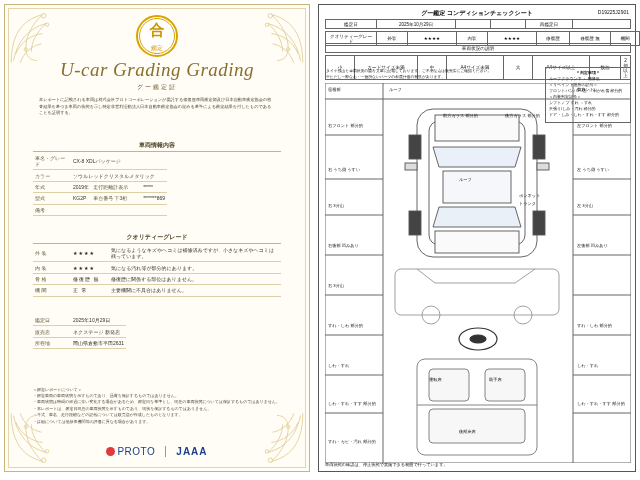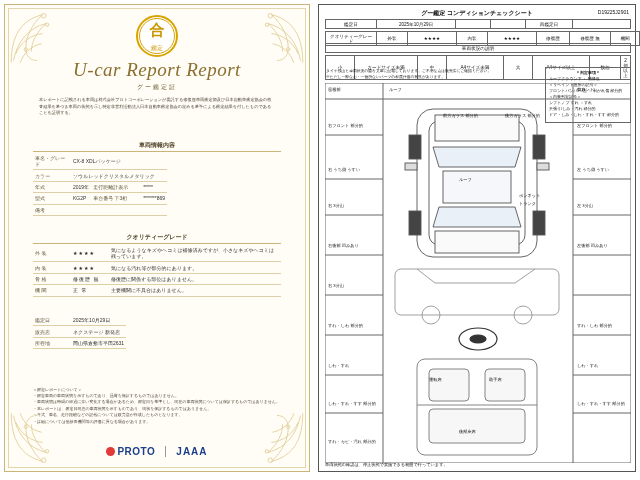--- a/index.html
+++ b/index.html
@@ -92,21 +92,21 @@
   .foot{
     position:absolute;left:28px;right:28px;bottom:46px;
     font-size:4px;line-height:1.6;color:#4a4436;
   }
   .logos{
     position:absolute;left:0;right:0;bottom:14px;
     display:flex;justify-content:center;align-items:center;gap:10px;
   }
   .logo-proto{
     display:flex;align-items:center;gap:2px;
-    font-weight:bold;font-size:10px;color:#1b3f8b;letter-spacing:.5px;text-align:center;
+    font-weight:normal;font-size:10px;color:#1b3f8b;letter-spacing:.5px;text-align:center;
   }
   .logo-dot{
     width:9px;height:9px;border-radius:50%;
     background:#e03a3a;display:inline-block;
   }
   .logo-jaaa{
     font-weight:bold;font-size:10px;color:#1b3f8b;letter-spacing:1px;
   }
   .vsep{width:1px;height:11px;background:#999;}
 
@@ -204,21 +204,21 @@
         </svg>
     </div>
 
     <div class="seal">
       <div class="ring"></div>
       <div class="ring2"></div>
       <div class="big">合</div>
       <div class="sml">鑑定</div>
     </div>
 
-    <div class="title">U-car Report Report</div>
+    <div class="title">U-car Grading Grading</div>
     <div class="subtitle">グー鑑定証</div>
     <div class="blurb">本レポートに記載される車両は株式会社プロトコーポレーションが委託する修復歴車両鑑定師及び日本自動車鑑定協会の検査結果を基づき車両の状態を示し特定非営利活動法人日本自動車鑑定協会の定める基準による鑑定結果を付したものであることを証明する。</div>
 
     <div class="sec-head" style="top:136px;">車両情報内容</div>
 
     <table class="tbl" style="top:148px;">
       <tbody>
           <tr>
         <td class="lab">車名・グレード</td>
         <td colspan="3">CX-8 XDLパッケージ</td>

